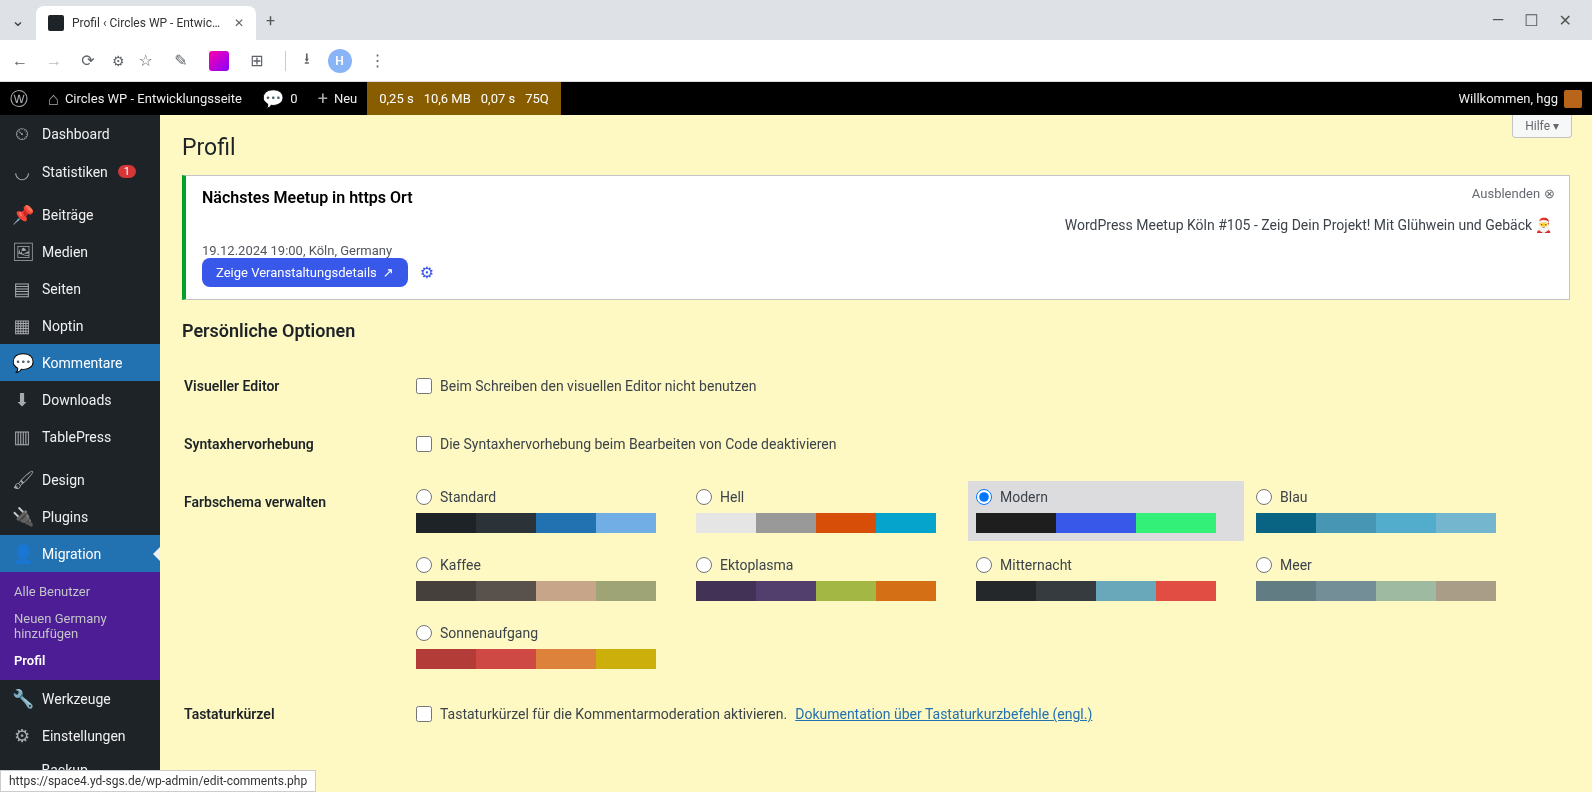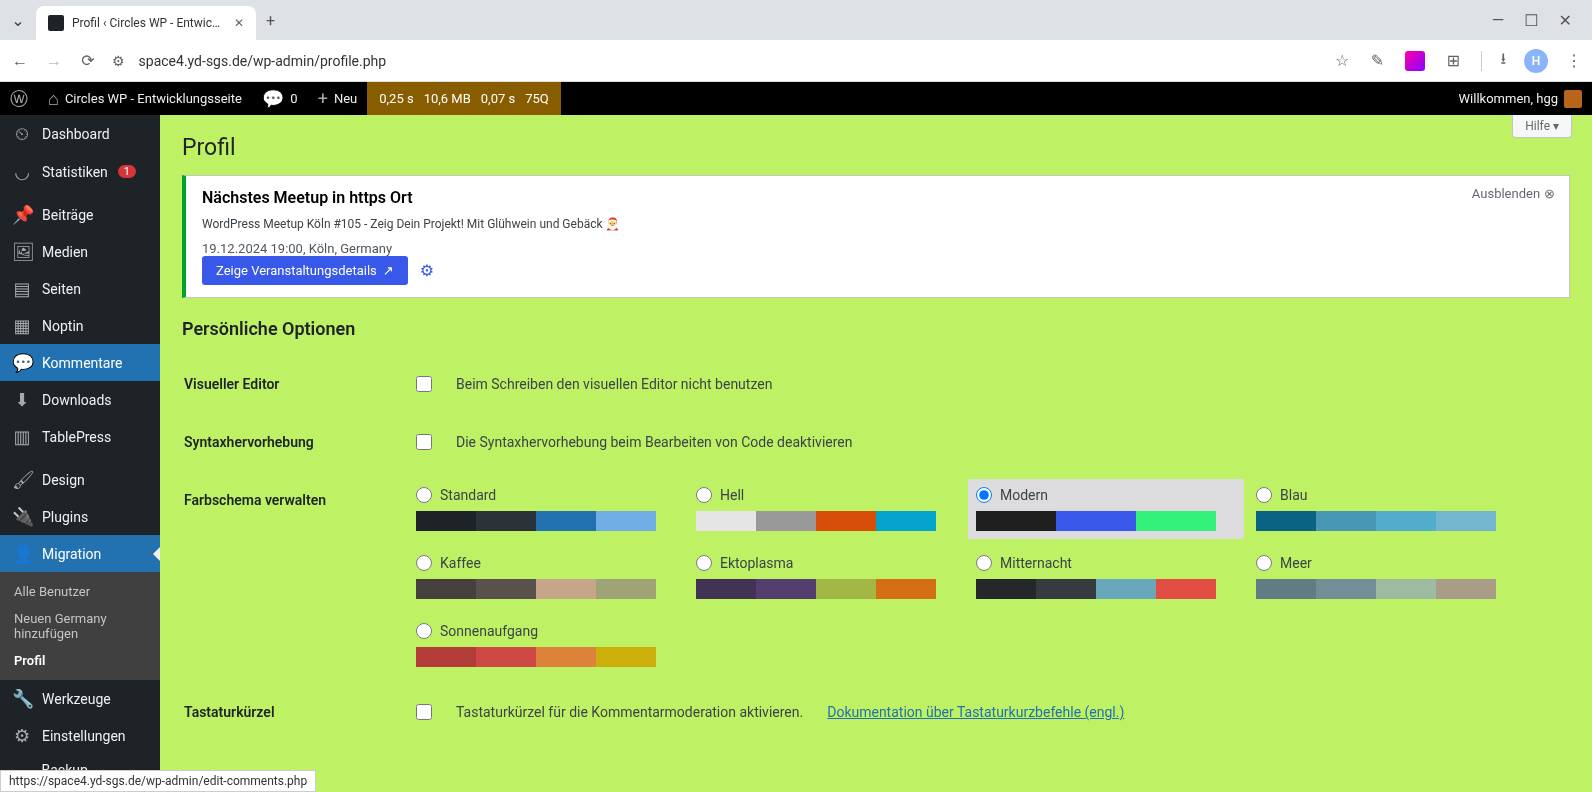--- a/index.html
+++ b/index.html
@@ -40,45 +40,45 @@
 .adminmenu { width: 160px; background: #1d2327; color: #f0f0f1; font-size: 14px; overflow-y: auto; }
 .adminmenu .menu-item { display: flex; align-items: center; gap: 10px; padding: 8px 12px; cursor: pointer; color: #f0f0f1; position: relative; }
 .adminmenu .menu-item.current { background: #2271b1; color: #fff; }
 .adminmenu .menu-item.current::after { content: ''; position: absolute; right: -1px; top: 50%; transform: translateY(-50%); border: 8px solid transparent; border-right-color: #f0f0f1; }
 .adminmenu .menu-item.hover-active { background: #2271b1; color: #fff; }
 .adminmenu .menu-sep { height: 6px; }
 .adminmenu .menu-icon { width: 20px; text-align: center; font-size: 18px; color: #a7aaad; }
 .adminmenu .menu-item.current .menu-icon,
 .adminmenu .menu-item.hover-active .menu-icon { color: #fff; }
 .adminmenu .badge-count { background: #d63638; color: #fff; border-radius: 9px; padding: 0 6px; font-size: 11px; min-width: 18px; text-align:center; }
-.submenu { background: #404040; padding: 6px 0; }
+.submenu { background: #4c1d95; padding: 6px 0; }
 .submenu .sub-item { padding: 6px 14px; font-size: 13px; color: #c3c4c7; cursor: pointer; }
 .submenu .sub-item.current { color: #fff; font-weight: 600; }
 
 
-.content { flex: 1; overflow-y: auto; background: #bef264; position: relative; }
+.content { flex: 1; overflow-y: auto; background: #fef9c3; position: relative; }
 .hilfe { position: absolute; top: 0; right: 20px; background: #f6f7f7; border: 1px solid #c3c4c7; border-top: none; border-radius: 0 0 4px 4px; padding: 4px 12px; font-size: 12px; color: #646970; cursor: pointer; }
 .wrap { padding: 10px 22px; }
 h1.page-title { font-size: 23px; font-weight: 400; color: #1d2327; padding: 9px 0 14px; }
 
 .meetup-box { background: #fff; border: 1px solid #c3c4c7; border-left: 4px solid #00a32a; padding: 12px 16px; margin-bottom: 20px; position: relative; }
 .meetup-box h3 { font-size: 16px; font-weight: 600; margin-bottom: 10px; }
-.meetup-desc { font-size: 12px; color: #3c434a; margin-bottom: 10px; }
+.meetup-desc { font-size: 14px; color: #3c434a; margin-bottom: 10px; text-align: right; }
 .meetup-date { font-size: 13px; color: #50575e; }
 .meetup-actions { display: flex; align-items: center; gap: 12px; }
-.btn-meetup { background: #3858e9; color: #fff; border: none; padding: 7px 14px; font-size: 13px; cursor: pointer; border-radius: 3px; display: flex; align-items: center; gap: 6px; }
+.btn-meetup { background: #3858e9; color: #fff; border: none; padding: 7px 14px; font-size: 13px; cursor: pointer; border-radius: 8px; display: flex; align-items: center; gap: 6px; }
 .gear-small { color: #3858e9; cursor: pointer; }
 .ausblenden { position: absolute; top: 10px; right: 14px; font-size: 13px; color: #646970; cursor: pointer; display: flex; align-items: center; gap: 4px; }
 
 h2.section-title { font-size: 18px; font-weight: 600; color: #1d2327; margin: 20px 0 15px; }
 .form-table { width: 100%; }
 .form-table tr { }
 .form-table th { width: 220px; text-align: left; vertical-align: top; padding: 20px 10px 20px 0; font-weight: 600; font-size: 14px; color: #1d2327; }
 .form-table td { padding: 15px 10px; font-size: 14px; color: #3c434a; }
-.checkbox-row { display: flex; align-items: center; gap: 24px; }
+.checkbox-row { display: flex; align-items: center; gap: 8px; }
 input[type=checkbox] { width: 16px; height: 16px; cursor: pointer; }
 input[type=radio] { width: 16px; height: 16px; cursor: pointer; }
 
 .color-schemes { display: grid; grid-template-columns: repeat(4, 260px); gap: 24px 20px; }
 .color-option { }
 .color-option.selected { background: #dcdcde; padding: 8px; margin: -8px; }
 .color-label { display: flex; align-items: center; gap: 8px; margin-bottom: 8px; font-size: 14px; }
 .color-swatches { display: flex; height: 20px; width: 240px; }
 .color-swatches span { flex: 1; }
 
@@ -102,21 +102,20 @@
     <span>☐</span>
     <span>✕</span>
   </div>
 </div>
 
 <div class="toolbar">
   <span class="nav-btn">←</span>
   <span class="nav-btn fwd">→</span>
   <span class="nav-btn">⟳</span>
   <span class="site-info">⚙</span>
-  <span class="url-bar">space4.yd-sgs.de/wp-admin/profile.php</span>
   <div class="toolbar-right">
     <span>☆</span>
     <span class="ext-icon">✎</span>
     <span class="ext-icon" style="background:linear-gradient(135deg,#ff00aa,#8800ff);border-radius:3px;"></span>
     <span class="ext-icon">⊞</span>
     <span class="divider"></span>
     <span>⭳</span>
     <span class="profile-badge">H</span>
     <span>⋮</span>
   </div>

